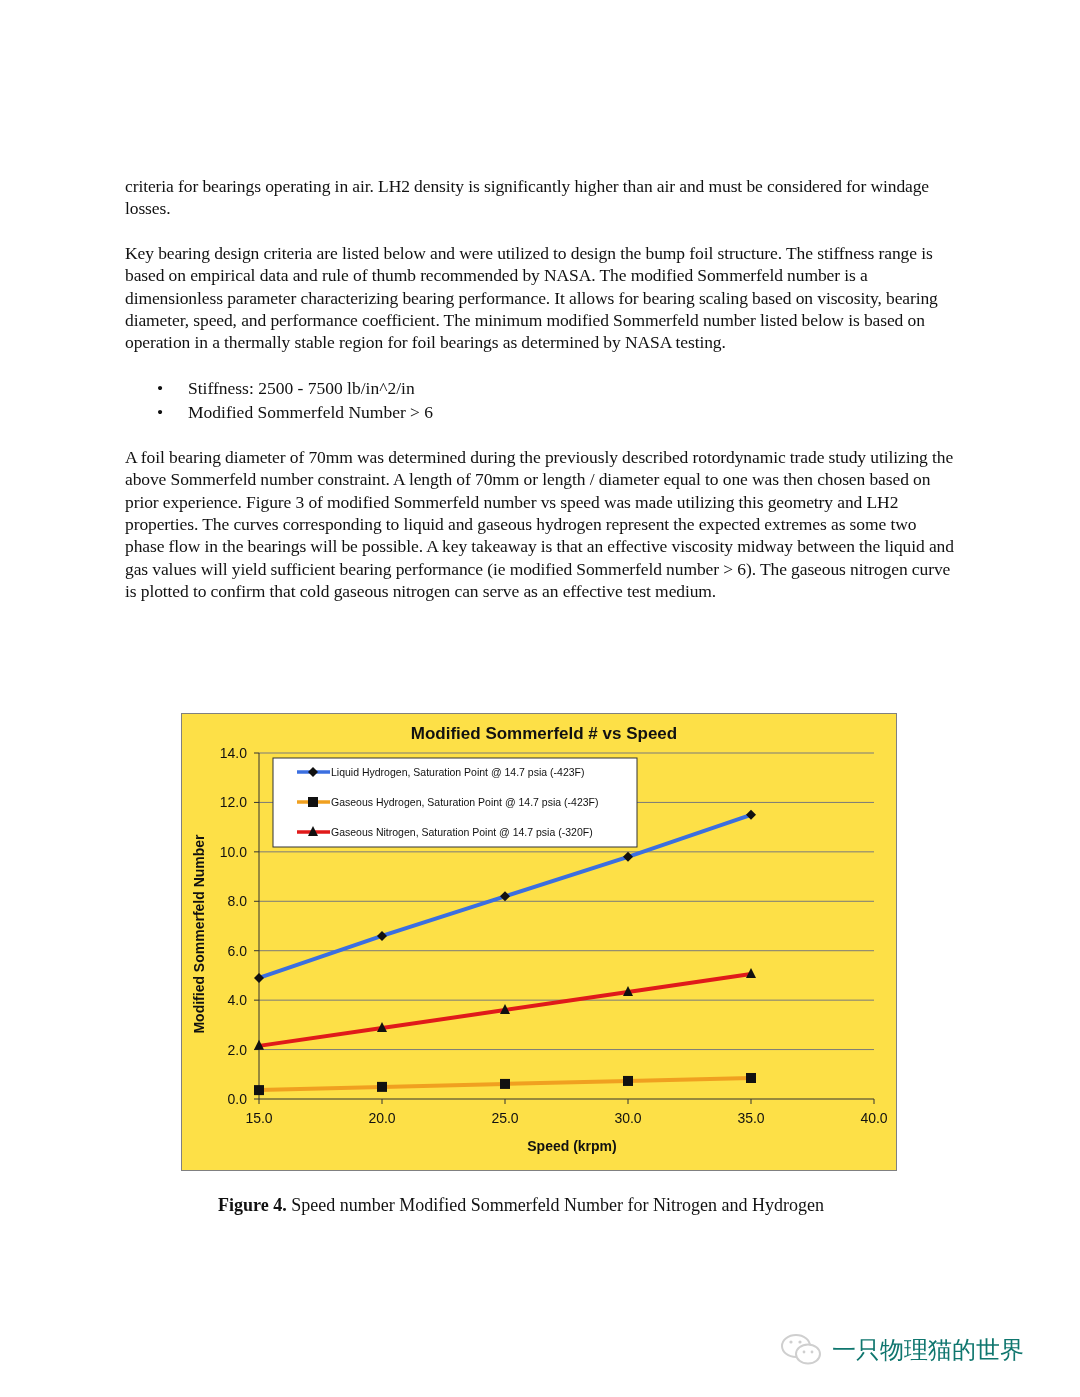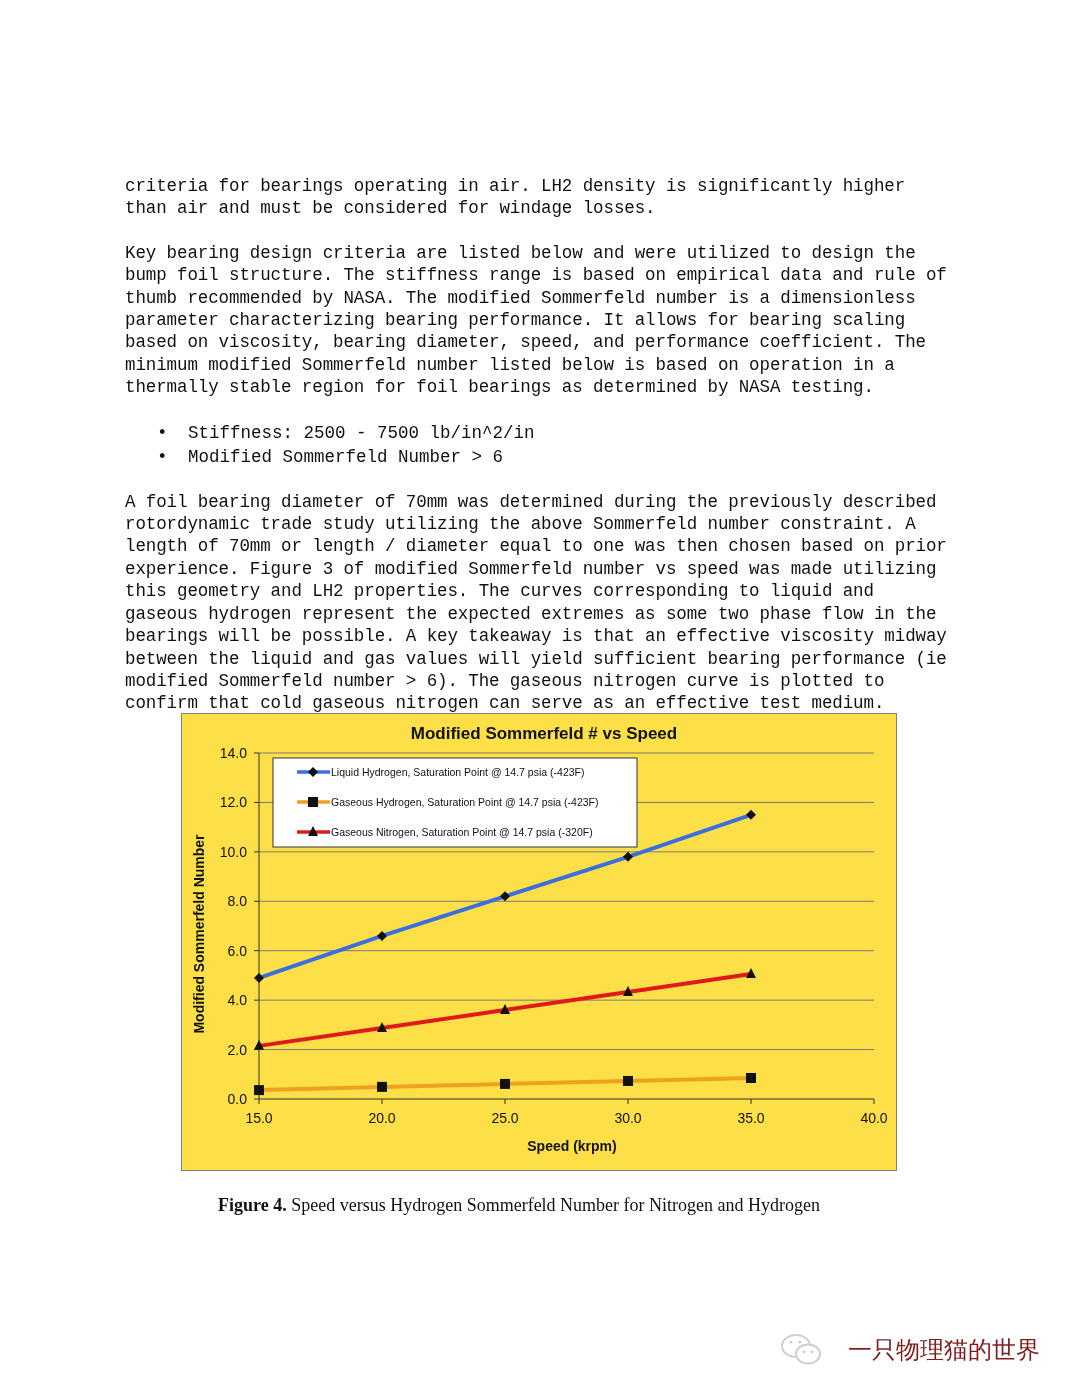--- a/index.html
+++ b/index.html
@@ -1,26 +1,26 @@
 <!DOCTYPE html>
 <html><head>
 <meta charset="utf-8">
 <style>
   html, body { margin: 0; padding: 0; background: #ffffff; }
   body { width: 1080px; height: 1397px; position: relative; overflow: hidden; font-family: "Liberation Serif", serif; color: #111; }
-  .page { position: absolute; left: 125px; top: 175px; width: 830px; font-family: Liberation Mono, monospace; }
+  .page { position: absolute; left: 125px; top: 175px; width: 830px; }
   .para { font-size: 17.5px; line-height: 22.4px; margin: 0 0 22px 0; letter-spacing: -0.1px; }
   .bullets { list-style: none; margin: 0 0 22px 0; padding: 0; }
   .bullets li { font-size: 17.5px; line-height: 24px; position: relative; padding-left: 63px; }
   .bullets li .dot { position: absolute; left: 32px; top: 0; }
   .figure { position: absolute; left: 181px; top: 713px; width: 716px; height: 458px; border: 1.5px solid #808080; background: #fde047; box-sizing: border-box; }
   .figure svg { position: absolute; left: 0; top: 0; }
   .caption { position: absolute; left: 218px; top: 1195px; font-size: 18px; }
   .caption b { font-weight: bold; }
-  .watermark { position: absolute; left: 780px; top: 1330px; width: 280px; height: 40px; display: flex; align-items: center; gap: 24px; color: #7f1d1d; font-family: "DejaVu Sans", sans-serif; font-size: 24px; }
+  .watermark { position: absolute; left: 780px; top: 1330px; width: 280px; height: 40px; display: flex; align-items: center; gap: 8px; color: #0f766e; font-family: "DejaVu Sans", sans-serif; font-size: 24px; }
 </style>
 </head>
 <body>
 
 <div class="page">
   <p class="para">criteria for bearings operating in air.  LH2 density is significantly higher than air and must be considered for windage losses.</p>
   <p class="para">Key bearing design criteria are listed below and were utilized to design the bump foil structure.  The stiffness range is based on empirical data and rule of thumb recommended by NASA.  The modified Sommerfeld number is a dimensionless parameter characterizing bearing performance.  It allows for bearing scaling based on viscosity, bearing diameter, speed, and performance coefficient.  The minimum modified Sommerfeld number listed below is based on operation in a thermally stable region for foil bearings as determined by NASA testing.</p>
   <ul class="bullets">
     <li><span class="dot">•</span><span>Stiffness: 2500 - 7500 lb/in^2/in</span></li>
     <li><span class="dot">•</span><span>Modified Sommerfeld Number &gt; 6</span></li>
@@ -95,21 +95,21 @@
       <line x1="115" x2="148" y1="88" y2="88" stroke="#f0a020" stroke-width="3.5"></line>
       <rect x="126" y="83" width="10" height="10" fill="#111"></rect>
       <text x="149" y="92" font-family="&quot;Liberation Sans&quot;, sans-serif" font-size="10.5" fill="#111">Gaseous Hydrogen, Saturation Point @ 14.7 psia (-423F)</text>
       <line x1="115" x2="148" y1="118" y2="118" stroke="#e01a1a" stroke-width="3.5"></line>
       <polygon points="131,112 136,122 126,122" fill="#111"></polygon>
       <text x="149" y="122" font-family="&quot;Liberation Sans&quot;, sans-serif" font-size="10.5" fill="#111">Gaseous Nitrogen, Saturation Point @ 14.7 psia (-320F)</text>
     </svg>
 </div>
 
 <div class="caption">
-  <b>Figure 4.</b><span> Speed versus Hydrogen Sommerfeld Number for Nitrogen and Hydrogen</span>
+  <b>Figure 4.</b><span> Speed number Modified Sommerfeld Number for Nitrogen and Hydrogen</span>
 </div>
 
 <div class="watermark">
   <svg width="44" height="36" viewBox="0 0 44 36">
     <ellipse cx="16" cy="14" rx="14" ry="11" fill="none" stroke="#cfcfcf" stroke-width="2"></ellipse>
     <ellipse cx="28" cy="22" rx="12" ry="9.5" fill="#fff" stroke="#cfcfcf" stroke-width="2"></ellipse>
     <circle cx="11" cy="10" r="1.6" fill="#cfcfcf"></circle>
       <circle cx="20" cy="10" r="1.6" fill="#cfcfcf"></circle>
     <circle cx="24" cy="20" r="1.4" fill="#cfcfcf"></circle>
       <circle cx="32" cy="20" r="1.4" fill="#cfcfcf"></circle>

